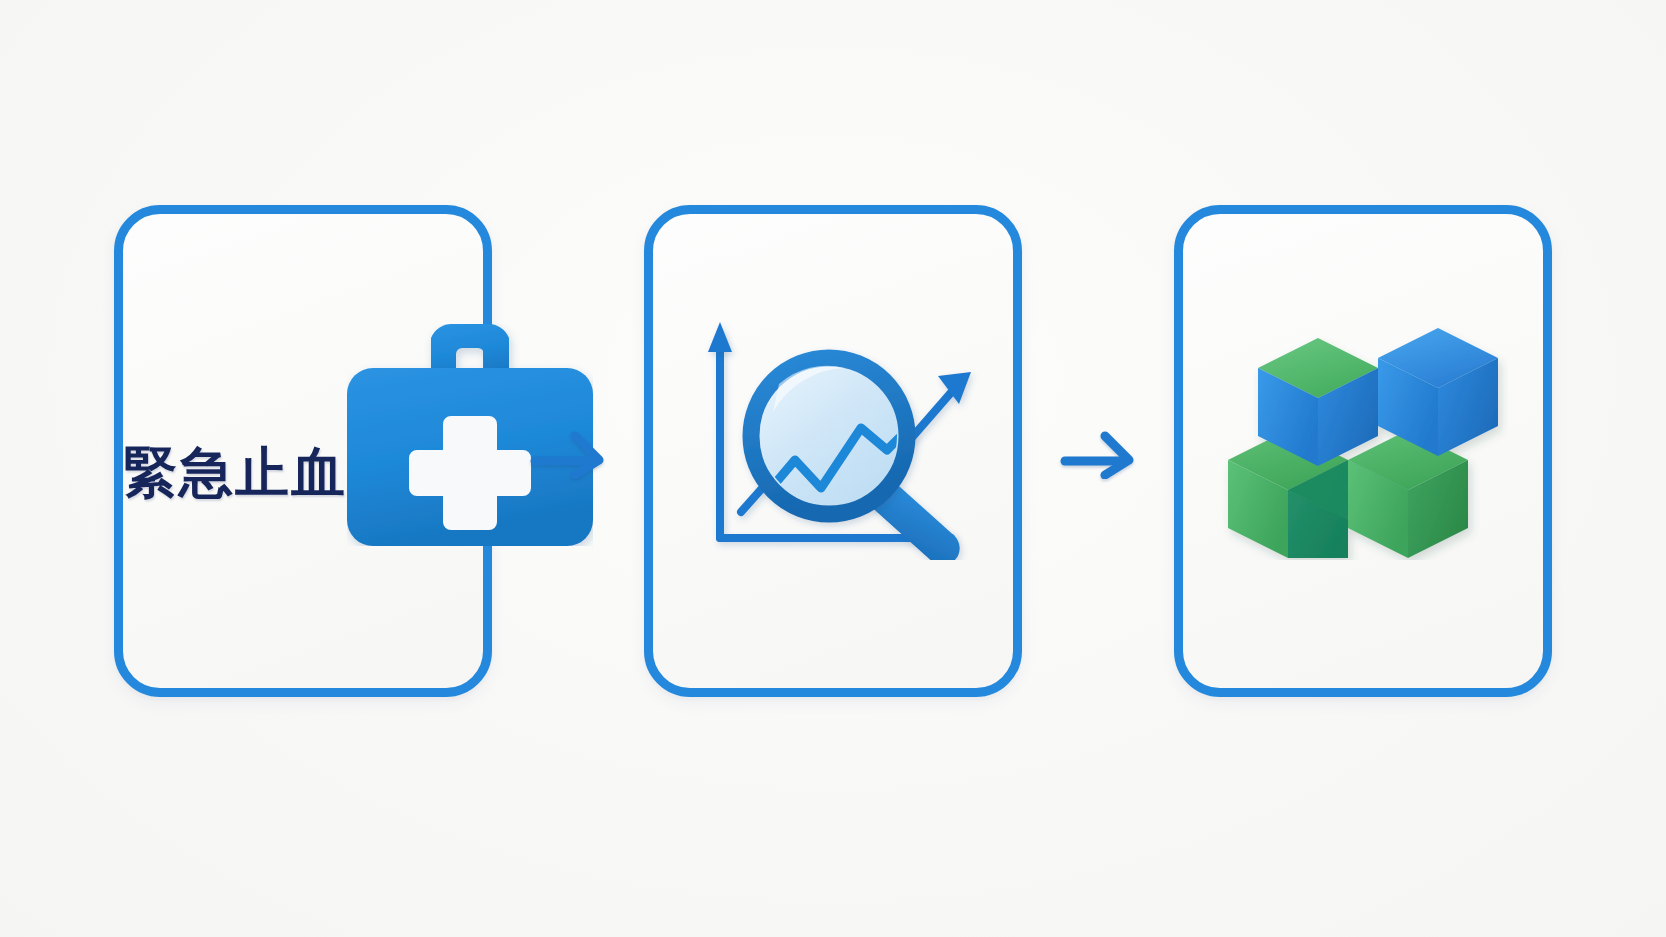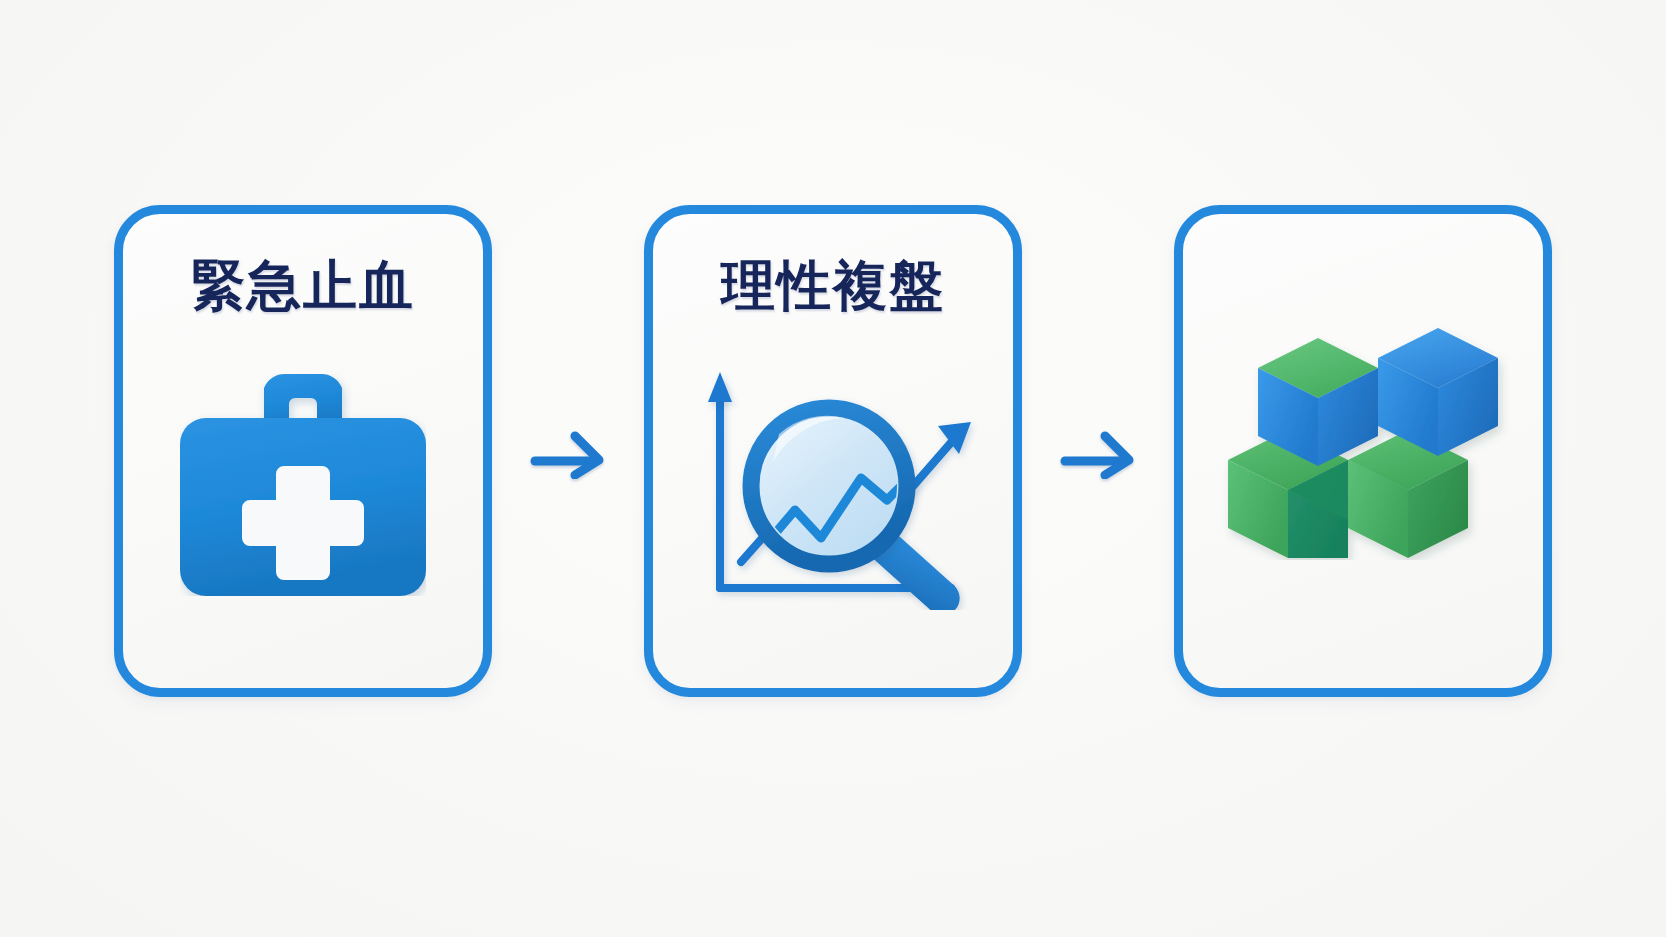--- a/index.html
+++ b/index.html
@@ -38,21 +38,21 @@
     position: relative;
     width: 378px;
     height: 492px;
     box-sizing: border-box;
     border: 9px solid #2489dd;
     border-radius: 46px;
     background: linear-gradient(160deg, #fdfdfd 0%, #fafaf9 45%, #f6f6f5 100%);
     box-shadow: 0 6px 16px rgba(30,60,90,0.055),
                 0 2px 5px rgba(30,60,90,0.04);
     display: flex;
-    flex-direction: column;
+    flex-direction: row;
     align-items: center;
     text-align: center;
   }
 
   .card-title {
     margin-top: 44px;
     font-size: 54px;
     line-height: 1.05;
     font-weight: 700;
     letter-spacing: 2px;
@@ -119,21 +119,20 @@
         <svg width="76" height="56" viewBox="0 0 76 56" xmlns="http://www.w3.org/2000/svg">
           <g fill="none" stroke="#1f79cf" stroke-width="9" stroke-linecap="round" stroke-linejoin="round">
             <line x1="5" y1="38" x2="62" y2="38"></line>
             <polyline points="45,13 69,37 45,52"></polyline>
           </g>
         </svg>
       </span>
     </div>
 
     <div class="card">
-      <div class="card-title">理性複盤</div>
       <div class="icon-wrap">
         <span>
           <svg width="300" height="250" viewBox="0 0 300 250" xmlns="http://www.w3.org/2000/svg">
             <defs>
               <linearGradient id="lensG" x1="0.15" y1="0.05" x2="0.85" y2="0.95">
                 <stop offset="0%" stop-color="#e6f3fc"></stop>
                 <stop offset="45%" stop-color="#cfe6f7"></stop>
                 <stop offset="100%" stop-color="#bcdcf3"></stop>
               </linearGradient>
               <linearGradient id="ringG" x1="0" y1="0" x2="0.3" y2="1">

